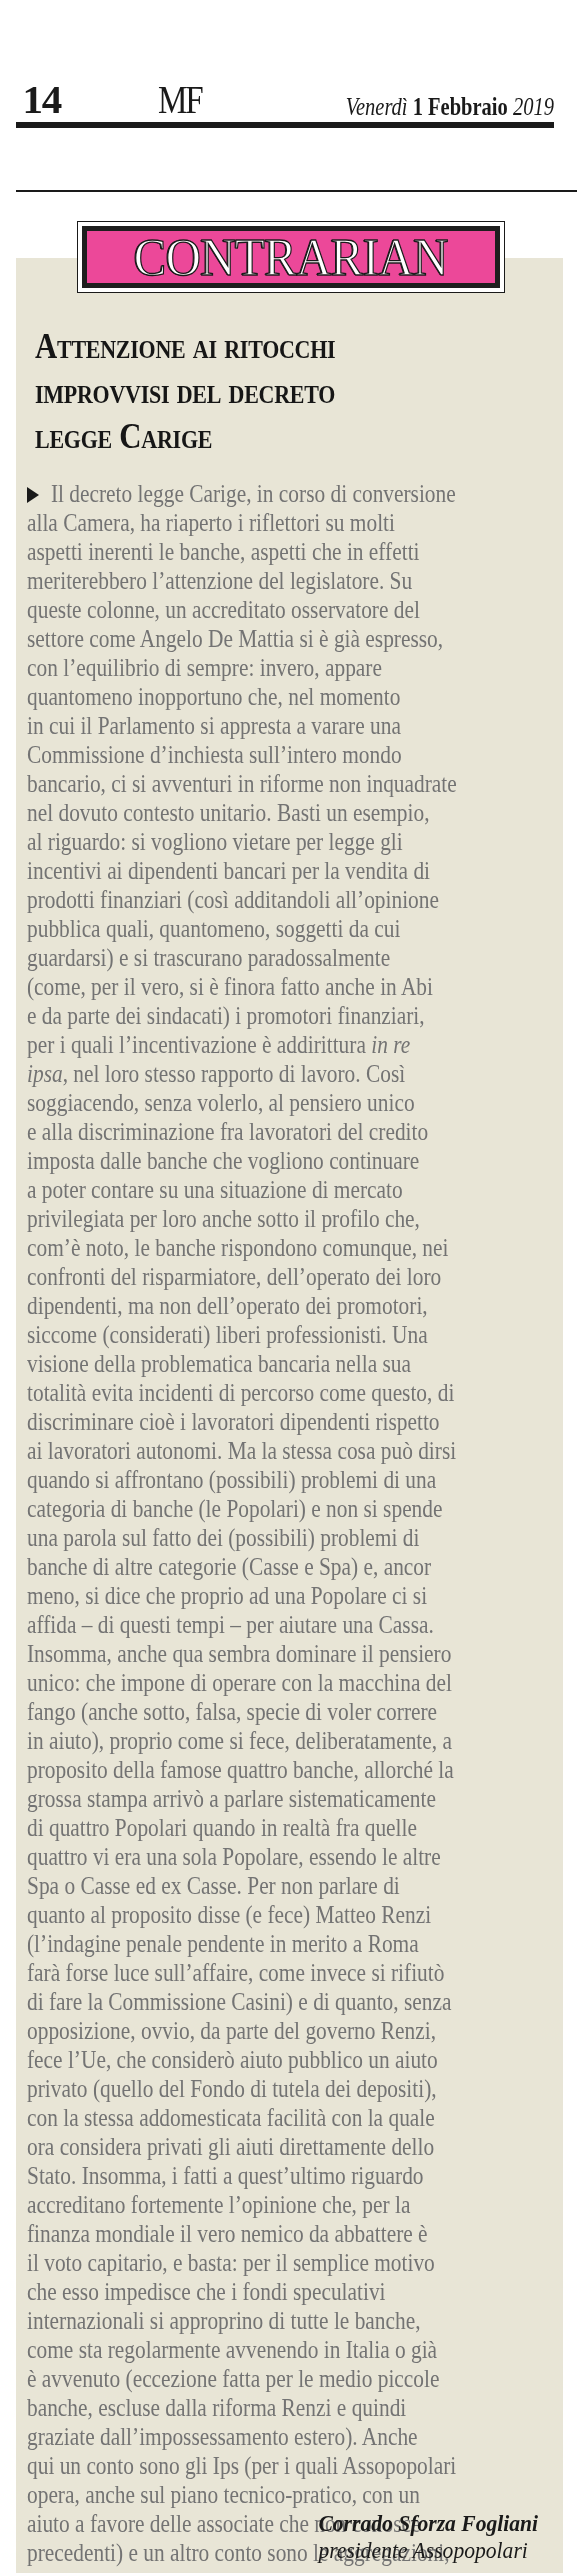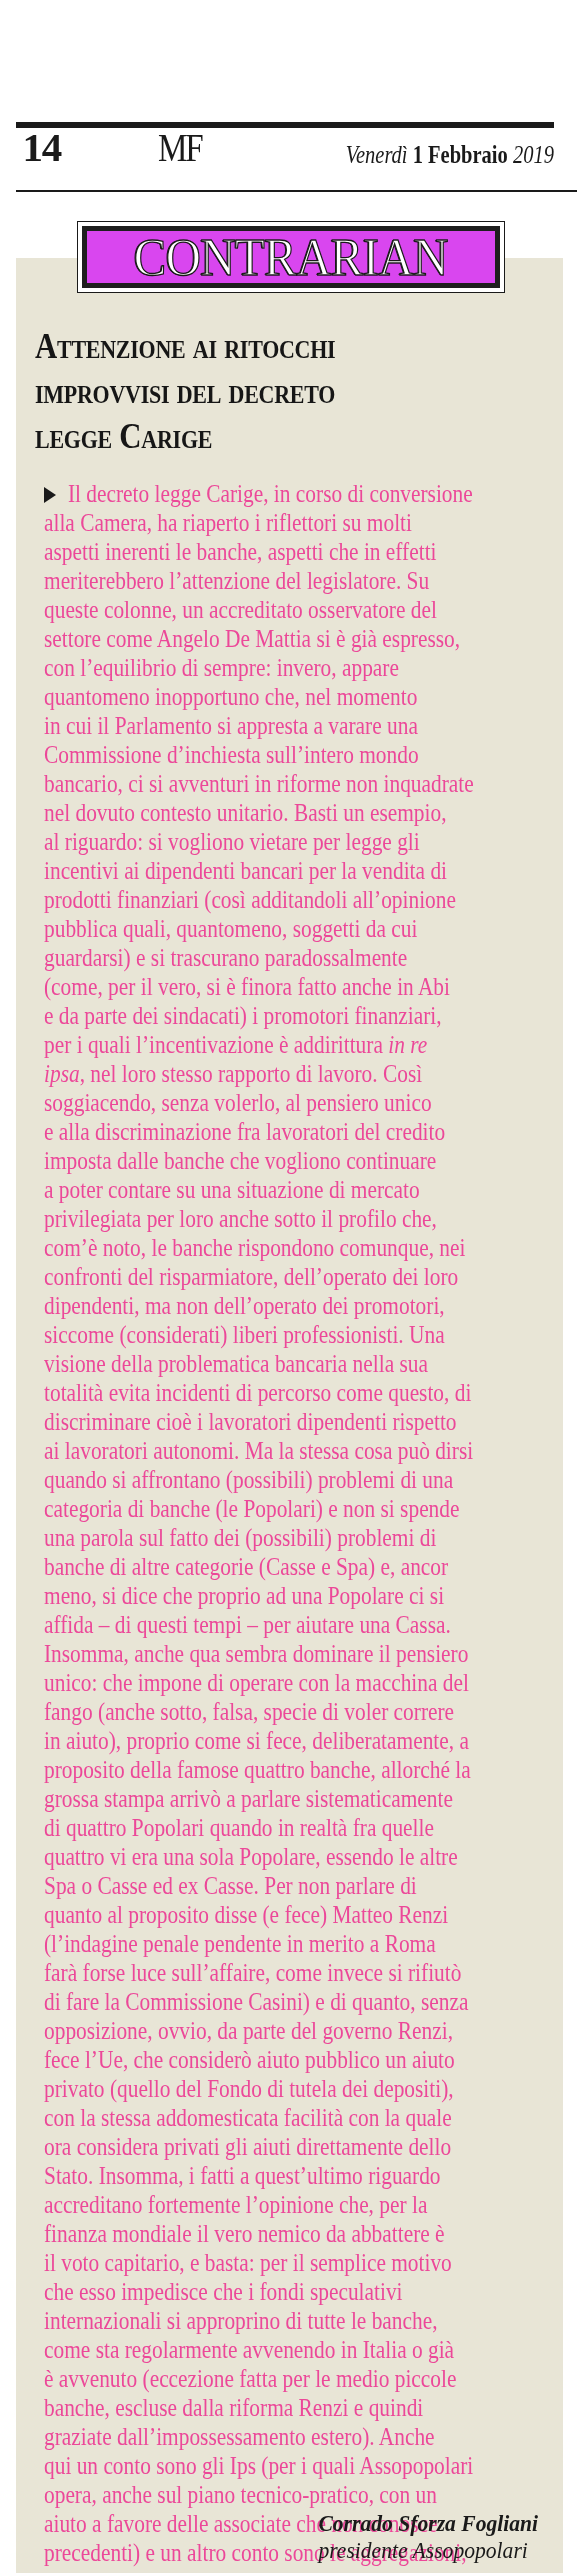--- a/index.html
+++ b/index.html
@@ -1,30 +1,30 @@
 <!DOCTYPE html>
 <html style="font-size:10px"><head>
 <meta charset="utf-8">
 <style>
   html, body { margin:0; padding:0; background:#ffffff; }
   body { width:578px; height:2576px; position:relative; overflow:hidden; font-family:"Liberation Serif", serif; color:#1a1a1a; }
-  .masthead { position:absolute; left:16.3px; top:77px; width:538px; height:45px;margin-top:48px; }
+  .masthead { position:absolute; left:16.3px; top:77px; width:538px; height:45px; }
   .page-num { position:absolute; left:6.3px; top:0; font-family:"Liberation Serif", serif; font-weight:bold; font-size:41px; line-height:45px; letter-spacing:-1.3px; }
   .brand { position:absolute; left:142px; top:1.3px; font-family:"Liberation Serif", serif; font-size:39px; line-height:44px; letter-spacing:-2.5px; transform:scaleX(0.85); transform-origin:left; }
   .dateline { position:absolute; right:0; top:12.6px; font-size:25px; line-height:33px; white-space:nowrap; transform:scaleX(0.82); transform-origin:right; }
   .dateline .day, .dateline .year { font-style:italic; }
   .dateline .dm { font-weight:bold; }
   .thick-rule { position:absolute; left:16.3px; top:122px; width:538px; height:6.3px; background:#1a1a1a; }
   .thin-rule { position:absolute; left:16.3px; top:190px; width:562px; height:1.9px; background:#1a1a1a; }
   .panel { position:absolute; left:16.3px; top:258px; width:547px; height:2315px; background:#e8e5d6; }
   .kicker-box { position:absolute; left:77px; top:221px; width:428px; height:72px; background:#fff; border:1.3px solid #1a1a1a; box-sizing:border-box; }
-  .kicker-inner { position:absolute; left:3.8px; top:3.8px; right:3.8px; bottom:3.8px; border:5px solid #1e1e1e; box-sizing:border-box; display:flex; align-items:flex-start; justify-content:center; background:#d946ef; }
+  .kicker-inner { position:absolute; left:3.8px; top:3.8px; right:3.8px; bottom:3.8px; border:5px solid #1e1e1e; box-sizing:border-box; display:flex; align-items:flex-start; justify-content:center; background:#ec4899; }
   .kicker-text { font-family:"Liberation Serif", serif; font-size:53px; line-height:53px; color:#fff; -webkit-text-stroke:1.3px #1a1a1a; letter-spacing:-0.6px; transform:scaleX(0.92); text-shadow: -1.3px 0 0 #1a1a1a; }
   .headline { position:absolute; left:35px; top:324px; width:503px; font-family:"Liberation Serif", serif; font-weight:bold; font-size:35px; line-height:45px; font-variant:small-caps; letter-spacing:-0.3px; transform:scaleX(0.88); transform-origin:left; white-space:nowrap; color:#161616; }
-  .body { position:absolute; left:44px; top:479px; width:509px; font-family:"Liberation Serif", serif; font-size:25px; line-height:29px; color:#ec4899; }
+  .body { position:absolute; left:27px; top:479px; width:509px; font-family:"Liberation Serif", serif; font-size:25px; line-height:29px; color:#737373; }
   .line { white-space:nowrap; transform:scaleX(0.855); transform-origin:left; height:29px; }
   .bullet { display:inline-block; width:0; height:0; border-top:8.2px solid transparent; border-bottom:8.2px solid transparent; border-left:14px solid #1a1a1a; margin-right:14px; vertical-align:-1.3px; }
   .em { font-style:italic; }
   .signature { position:absolute; right:40px; top:2509px; }
   .author { font-family:"Liberation Serif", serif; font-weight:bold; font-style:italic; font-size:24px; line-height:28px; white-space:nowrap; transform:scaleX(0.9); transform-origin:right; }
   .role { font-family:"Liberation Serif", serif; font-style:italic; font-size:24px; line-height:26px; white-space:nowrap; transform:scaleX(0.9); transform-origin:right; }
 </style>
 </head>
 <body>
 

